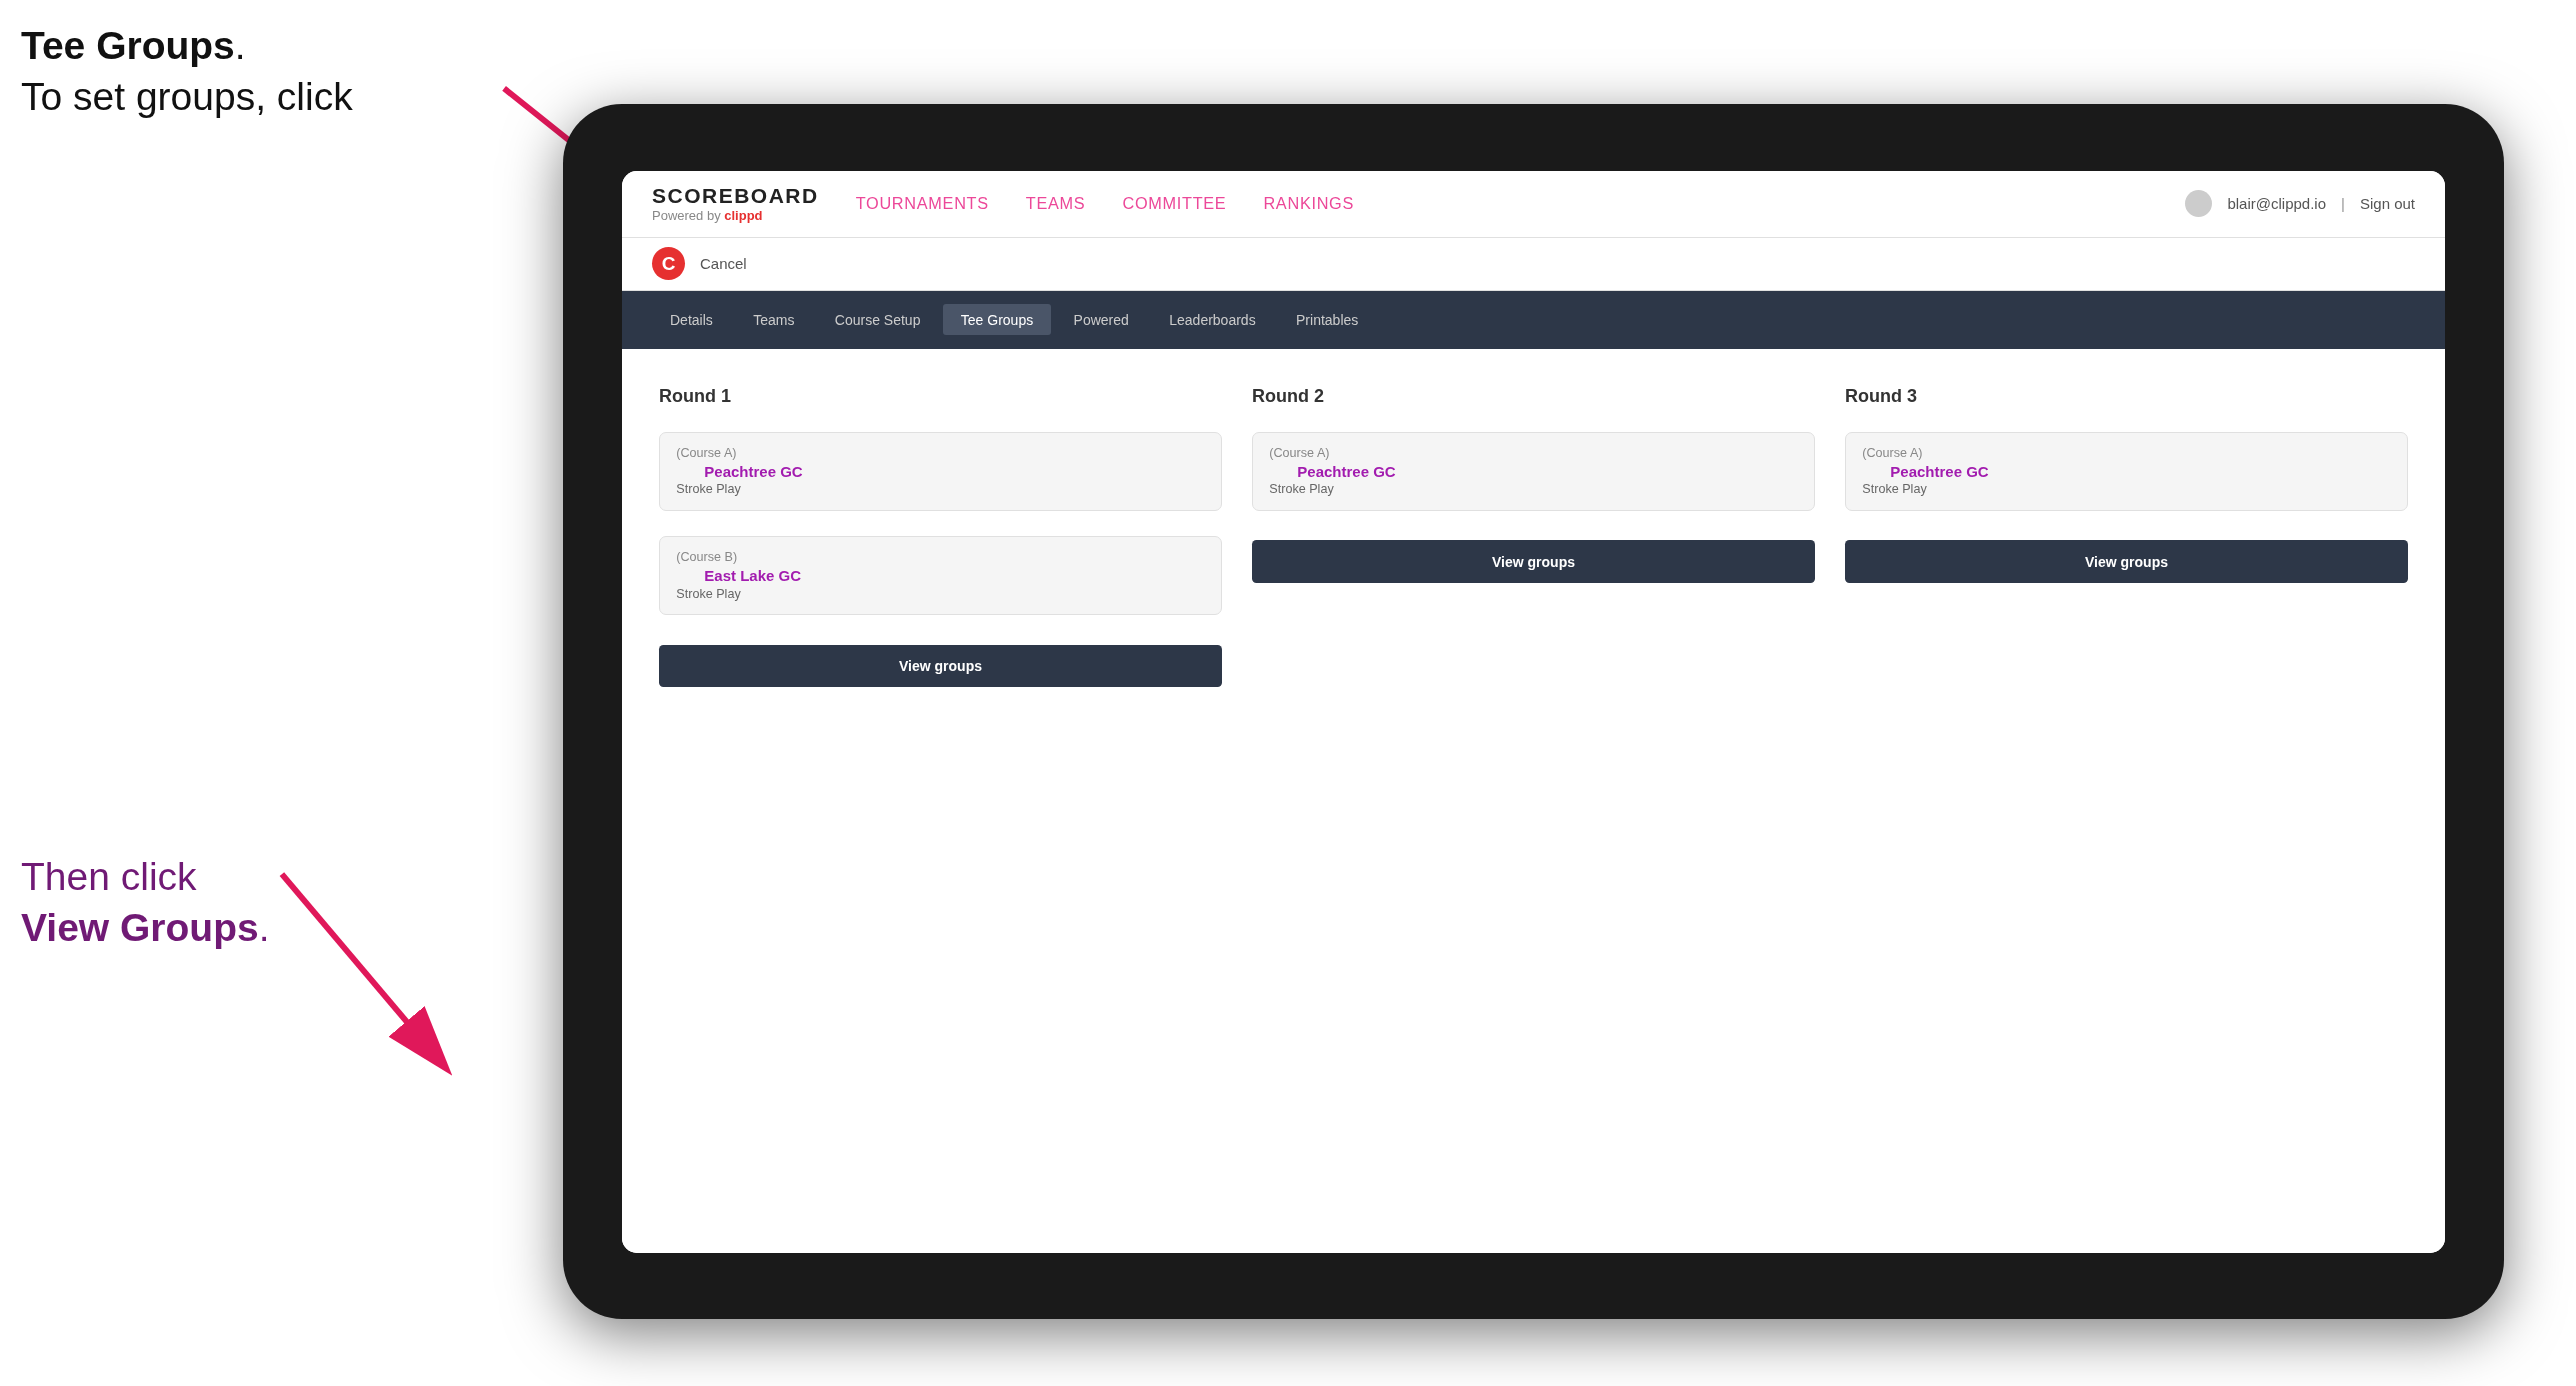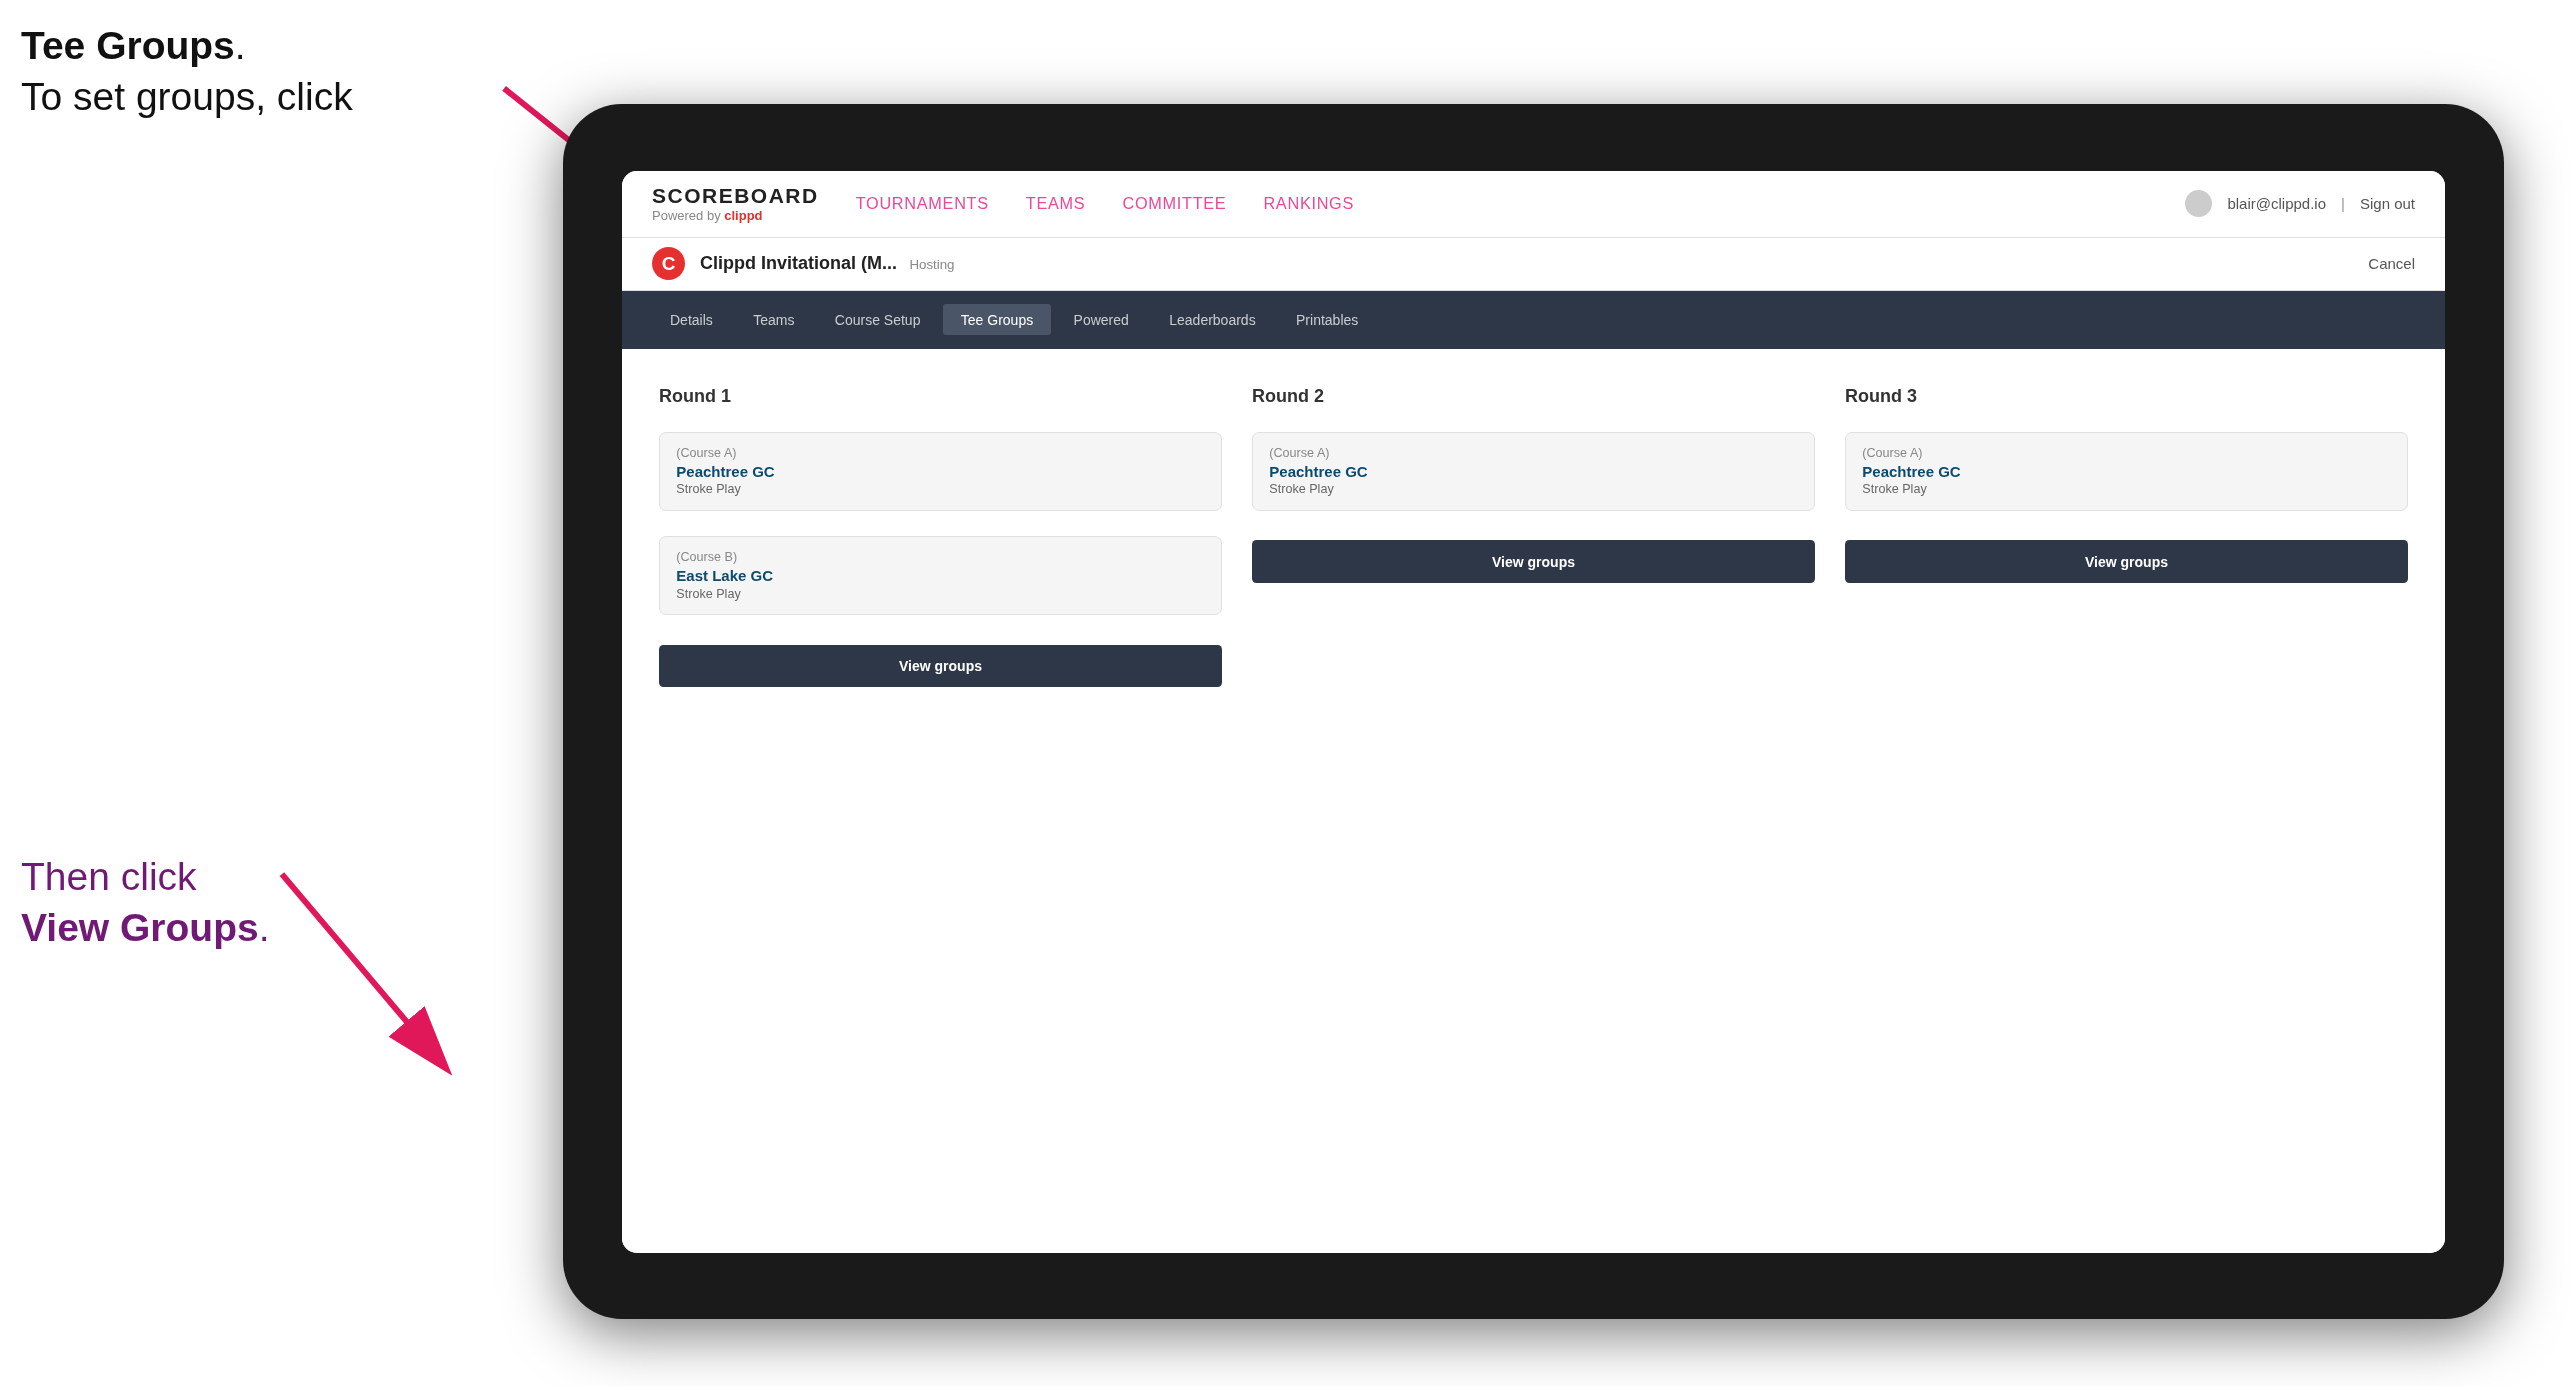--- a/index.html
+++ b/index.html
@@ -218,22 +218,23 @@
       margin-bottom: 10.4px;
     }
     .course-label {
       font-size: 12.6px;
       color: #888;
       margin-bottom: 3px;
     }
     .course-name {
       font-size: 15px;
       font-weight: 700;
-      color: #0c4a6e;
+      color: #a21caf;
       margin-bottom: 2.2px;
+      margin-left: 28px;
     }
     .course-format {
       font-size: 12.6px;
       color: #666;
     }
     .view-groups-btn {
       background: #2d3748;
       color: #fff;
       border: none;
       border-radius: 4.4px;
@@ -300,25 +301,20 @@
       <div class="nav-right">
         <div class="avatar-circle"></div>
         <span>blair@clippd.io</span>
         <span style="color:#999">|</span>
         <span style="cursor:pointer;">Sign out</span>
       </div>
     </div>
 
     <div class="tournament-header">
       <div class="tournament-logo-c">C</div>
-      <div class="tournament-name">
-        <span>Clippd Invitational</span>
-        <span>(M...</span>
-        <span class="hosting-badge">Hosting</span>
-      </div>
       <div class="cancel-btn">Cancel</div>
     </div>
 
     <div class="sub-nav">
       <div class="sub-nav-tab">Details</div>
       <div class="sub-nav-tab">Teams</div>
       <div class="sub-nav-tab">Course Setup</div>
       <div class="sub-nav-tab active">Tee Groups</div>
       <div class="sub-nav-tab">Powered</div>
       <div class="sub-nav-tab">Leaderboards</div>

